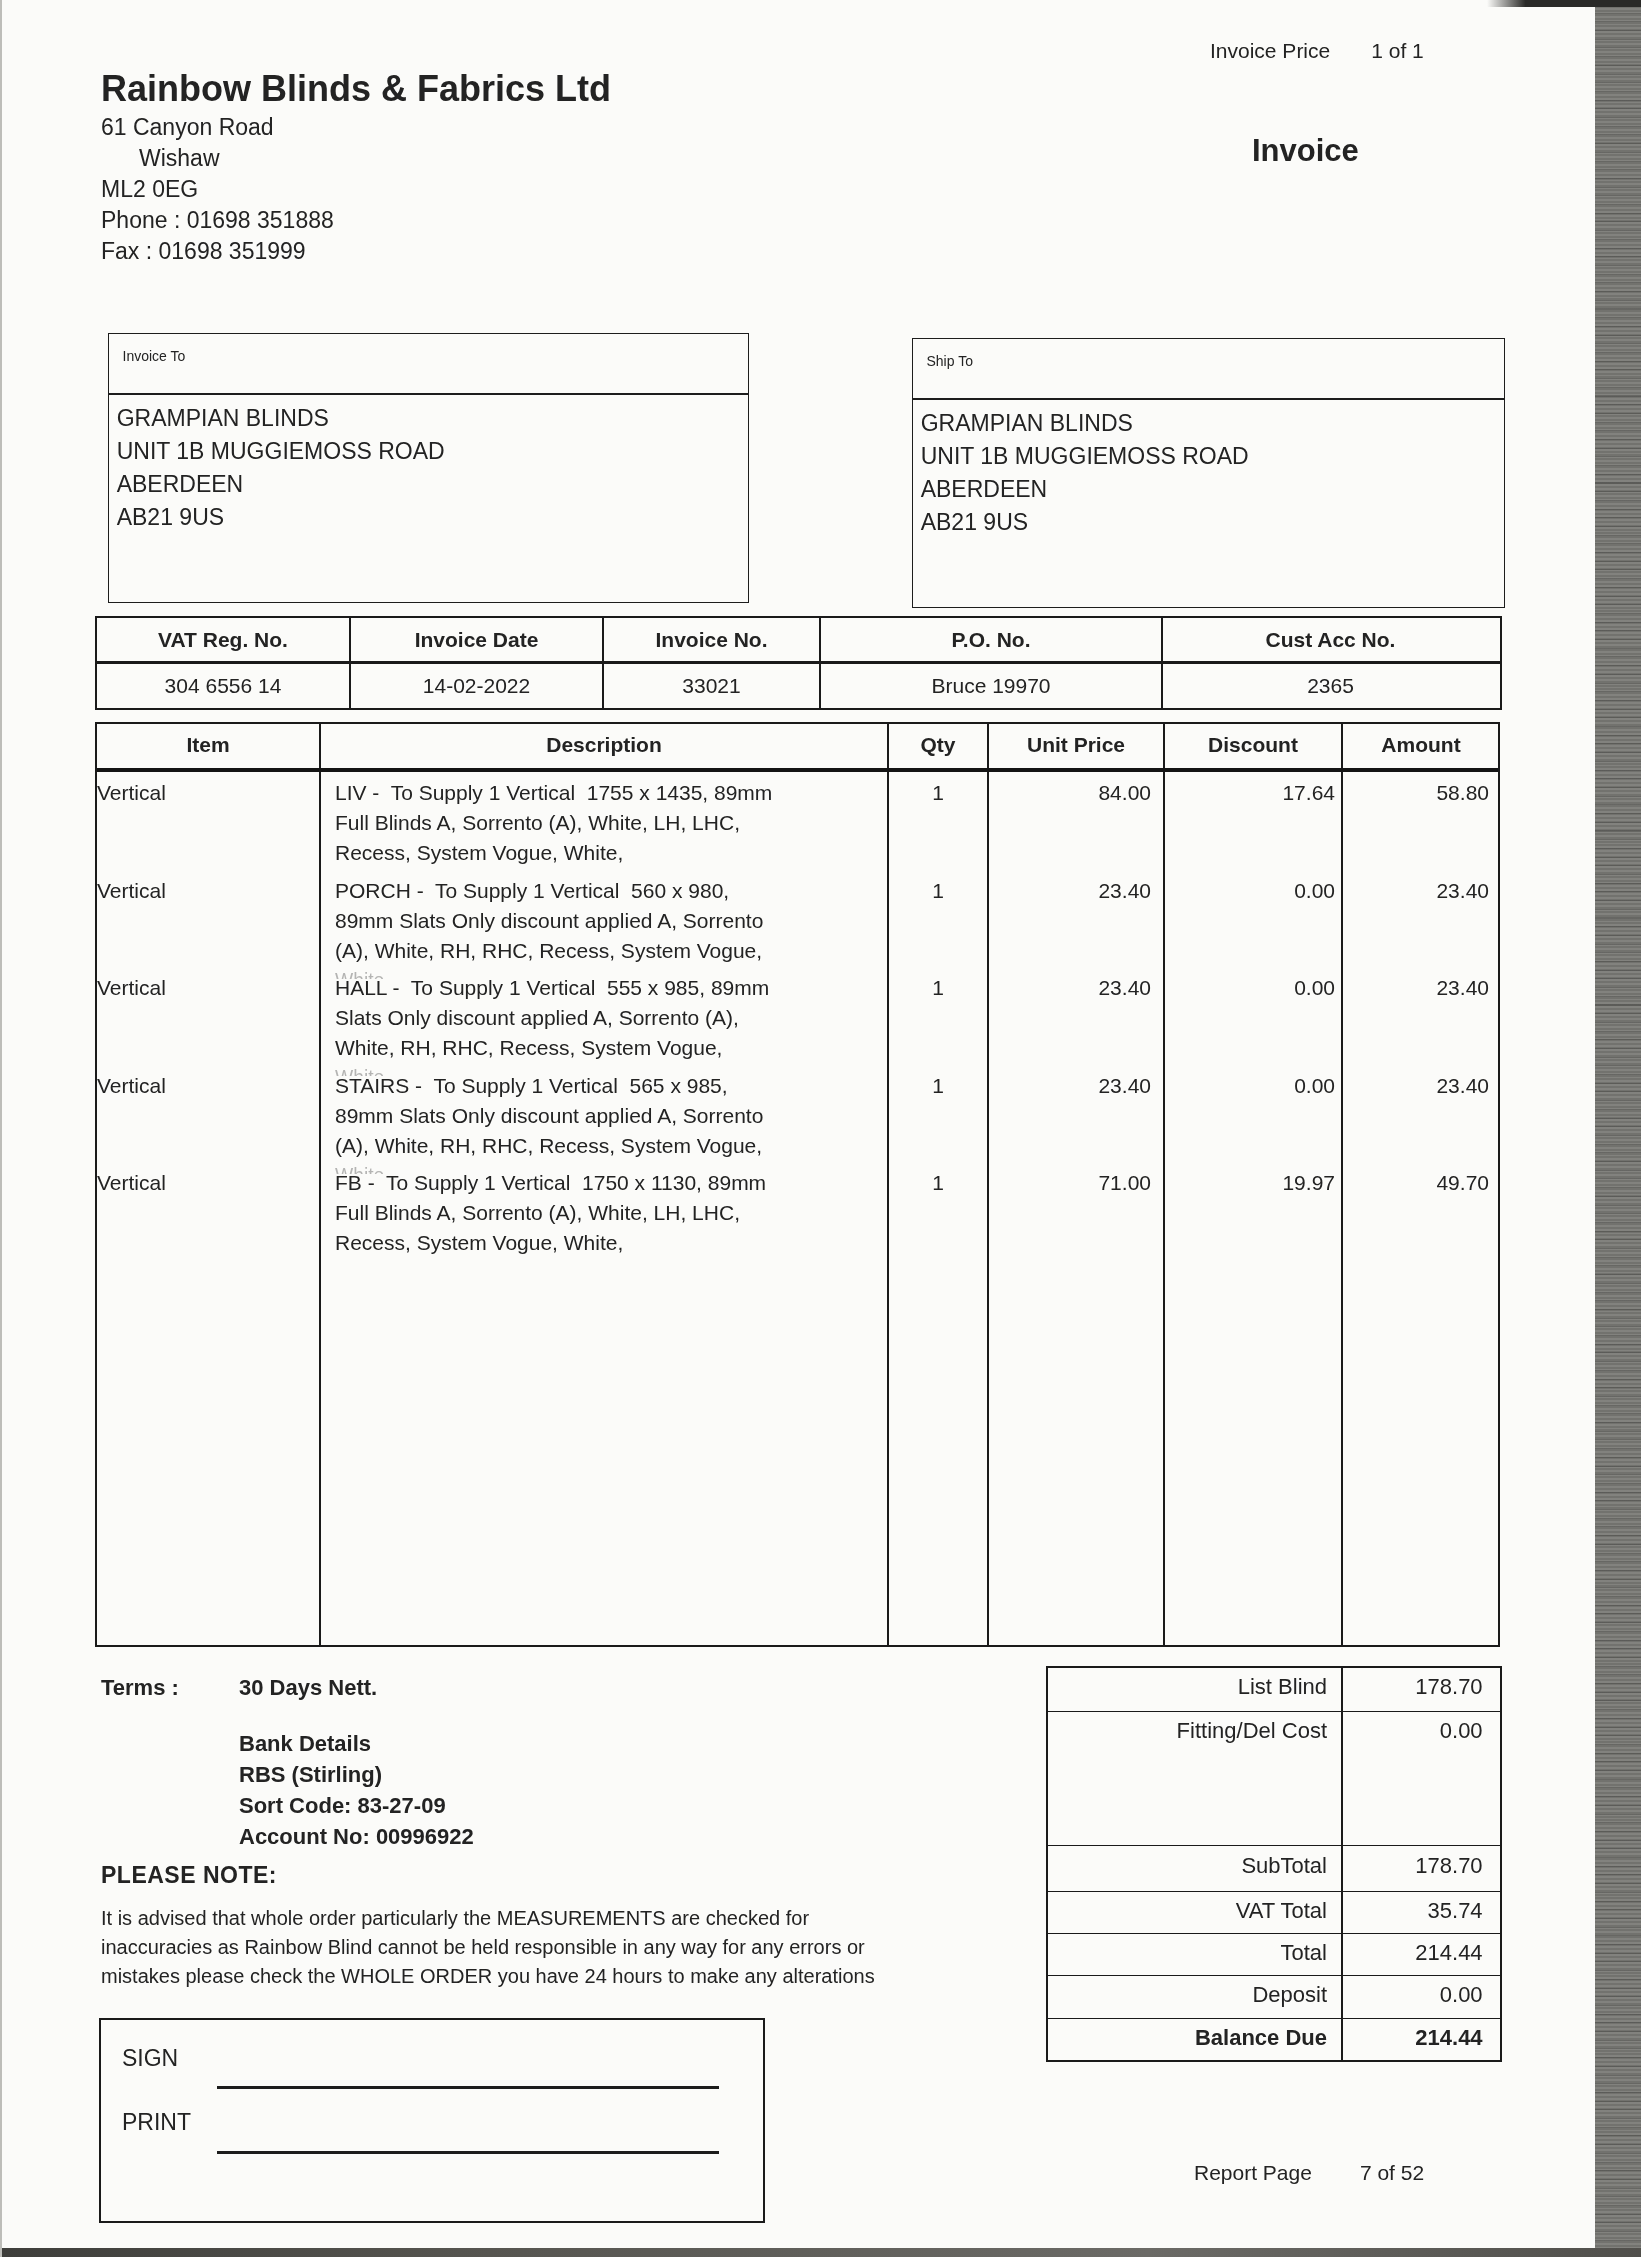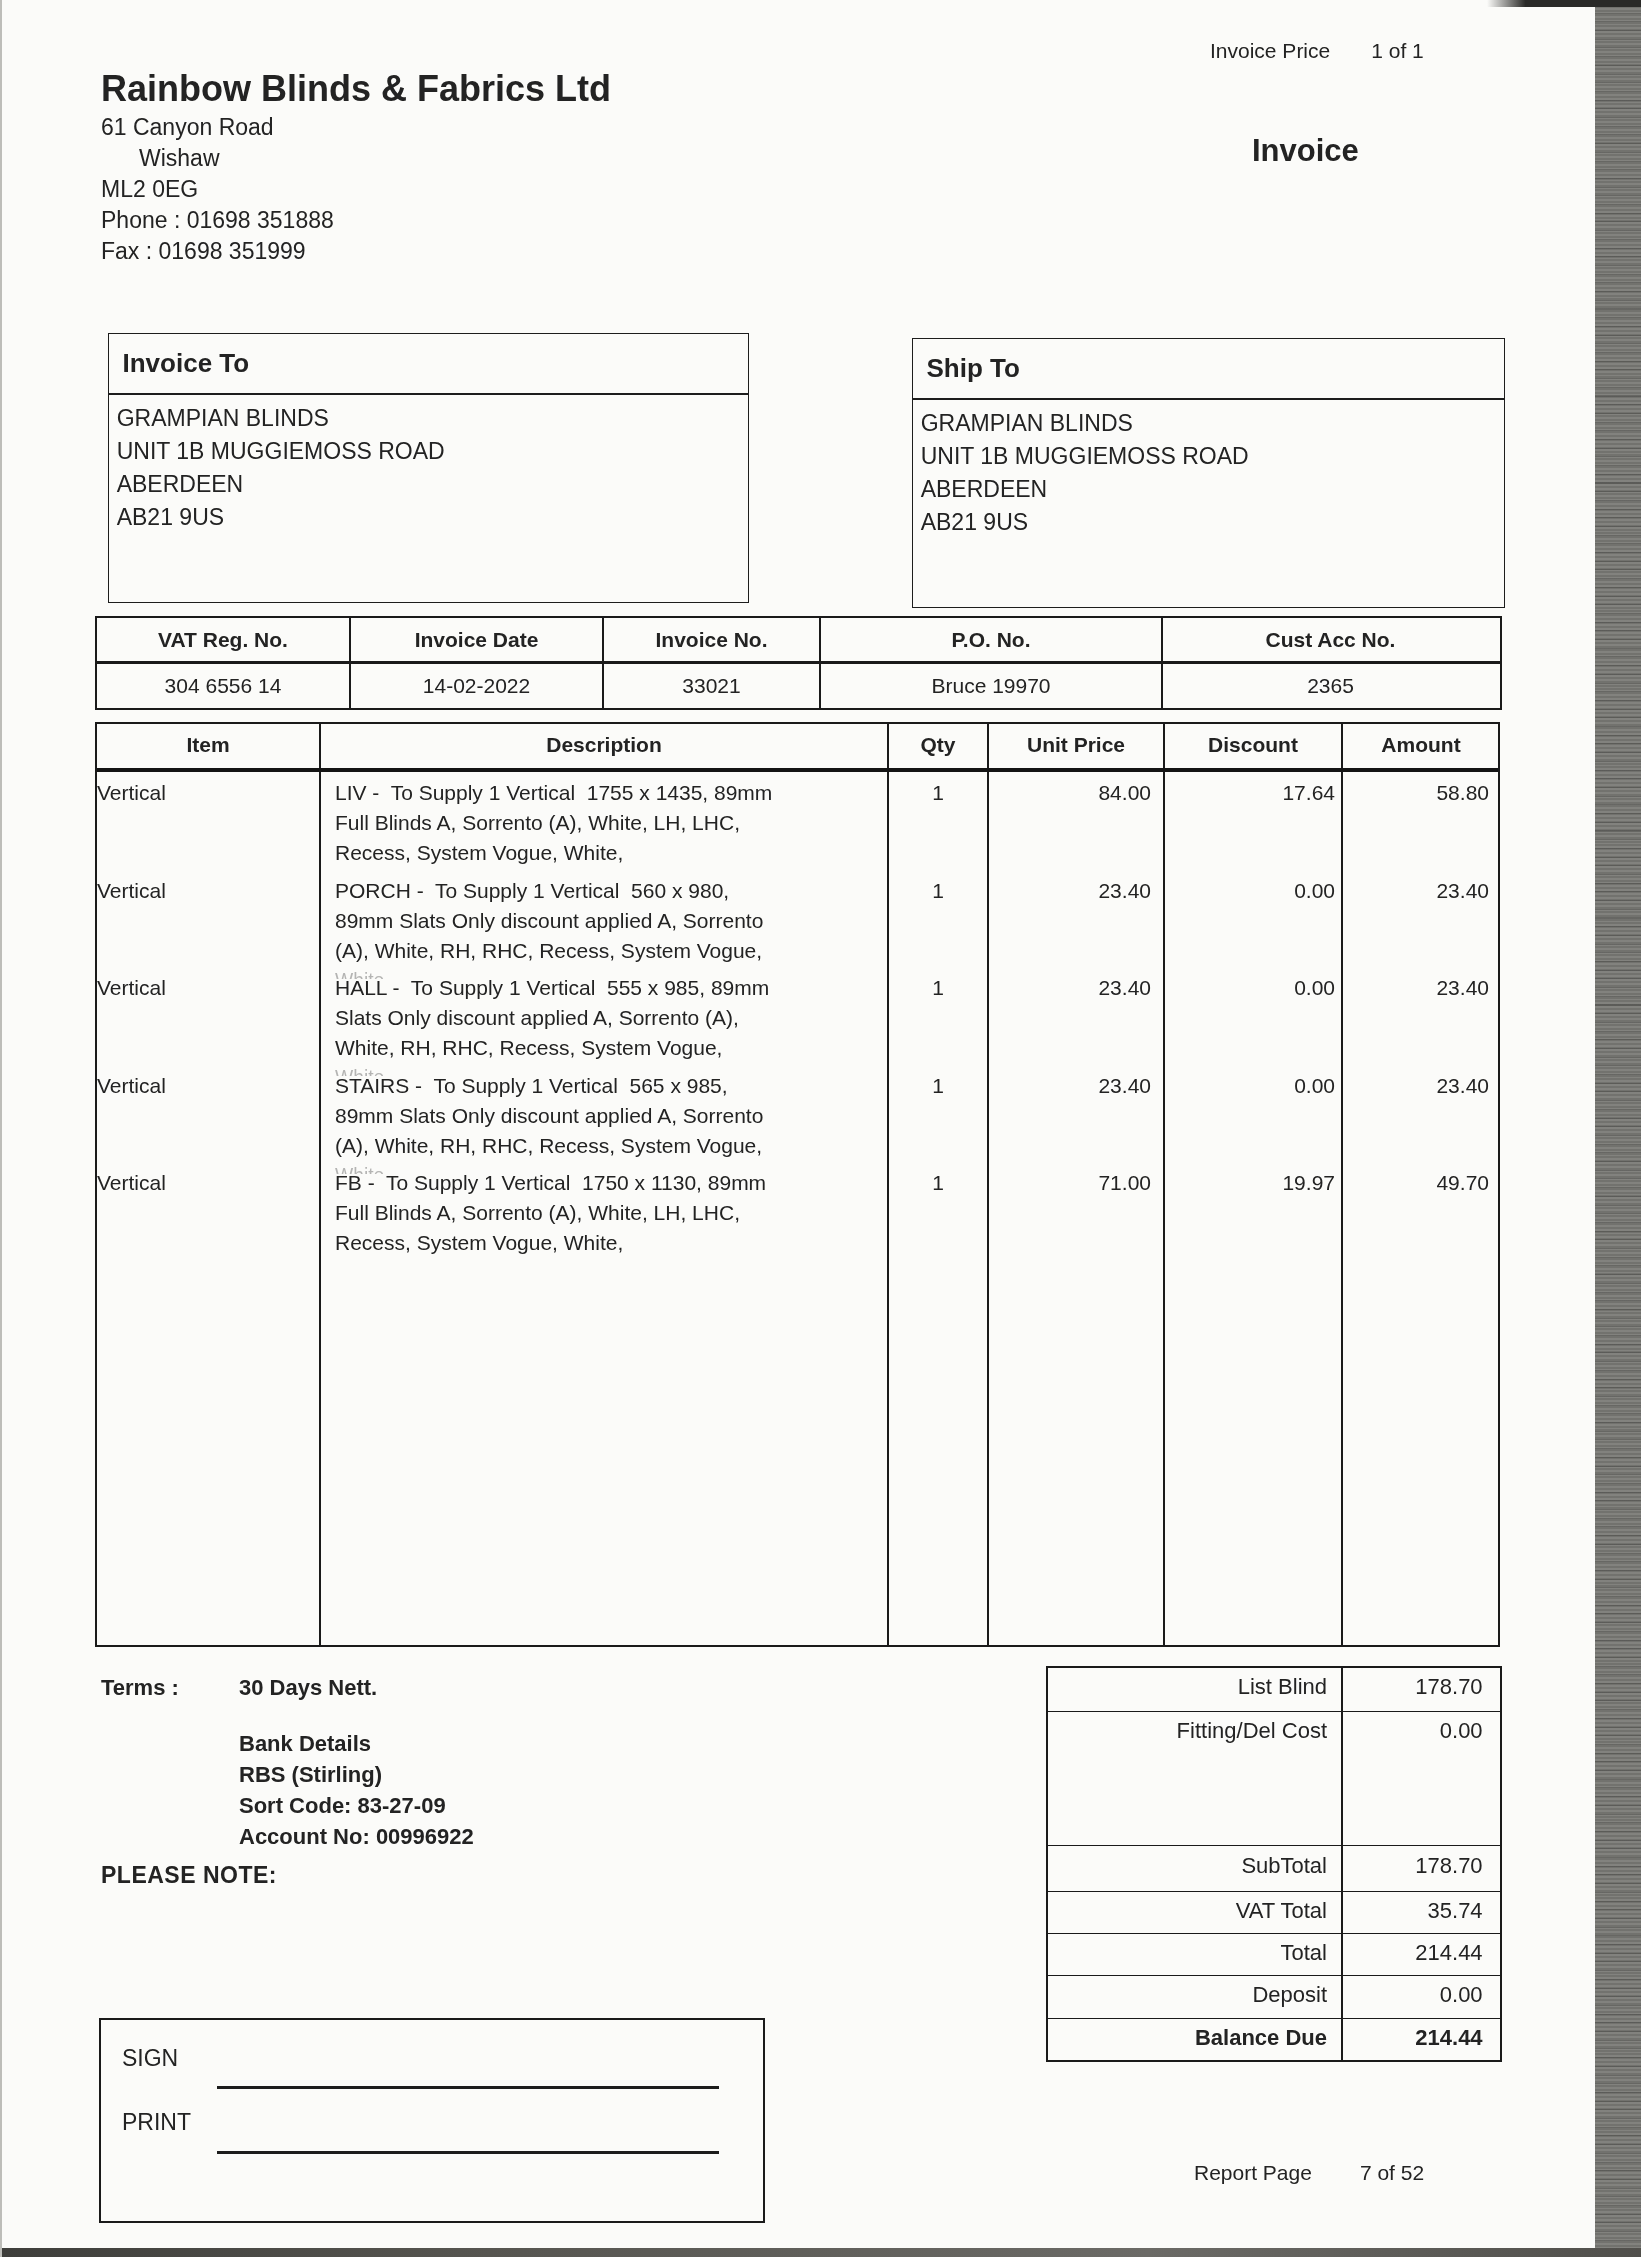--- a/index.html
+++ b/index.html
@@ -36,21 +36,21 @@
   .company-name{left:101px;top:68px;font-size:36px;}
   .company-line{left:101px;font-size:23px;}
   .inv-page-row{left:1210px;top:39px;font-size:21px;}
   .inv-page-row .val{margin-left:41px;}
   .inv-title{left:1252px;top:133px;font-size:31px;}
 
   
   .party-box{border:1.9px solid #1d1d1d;background:transparent;}
   .invoice-to-box{left:108px;top:333px;width:639px;height:268px;}
   .ship-to-box{left:912px;top:338px;width:591px;height:268px;}
-  .party-label{font-size:26px;font-weight:bold;padding:13.5px 0 0 13.5px;}
+  .party-label{font-size:14px;font-weight:normal;padding:13.5px 0 0 13.5px;}
   .party-rule{position:absolute;left:0;right:0;top:59px;height:1.9px;background:#1d1d1d;}
   .party-address{position:absolute;left:7.7px;top:68px;font-size:23px;line-height:33px;}
 
   
   .meta-table{left:95px;top:616px;width:1407px;height:94px;border:2.9px solid #1a1a1a;box-sizing:border-box;}
   .meta-rule{position:absolute;left:0;right:0;top:43px;height:2.9px;background:#1a1a1a;}
   .meta-vline{position:absolute;top:0;bottom:0;width:1.9px;background:#1a1a1a;}
   .meta-cell{position:absolute;font-size:21px;text-align:center;}
   .meta-cell.hdr{top:9.7px;font-weight:bold;}
   .meta-cell.val{top:56px;}
@@ -226,20 +226,23 @@
     </div>
   </div>
 
   <div class="abs terms-label b">Terms :</div>
   <div class="abs terms-value b">30 Days Nett.</div>
   <div class="abs bank-block b pre">Bank Details
 RBS (Stirling)
 Sort Code: 83-27-09
 Account No: 00996922</div>
   <div class="abs note-heading b">PLEASE NOTE:</div>
+  <div class="abs note-body pre">It is advised that whole order particularly the MEASUREMENTS are checked for
+inaccuracies as Rainbow Blind cannot be held responsible in any way for any errors or
+mistakes please check the WHOLE ORDER you have 24 hours to make any alterations</div>
 
   <div class="abs totals-box">
     <div class="totals-vline"></div>
     <div class="t-row" style="top:0;height:44px;">
       <span class="t-label">List Blind</span>
       <span class="t-value">178.70</span>
     </div>
     <div class="t-row" style="top:44px;height:134px;">
       <span class="t-label">Fitting/Del Cost</span>
       <span class="t-value">0.00</span>

